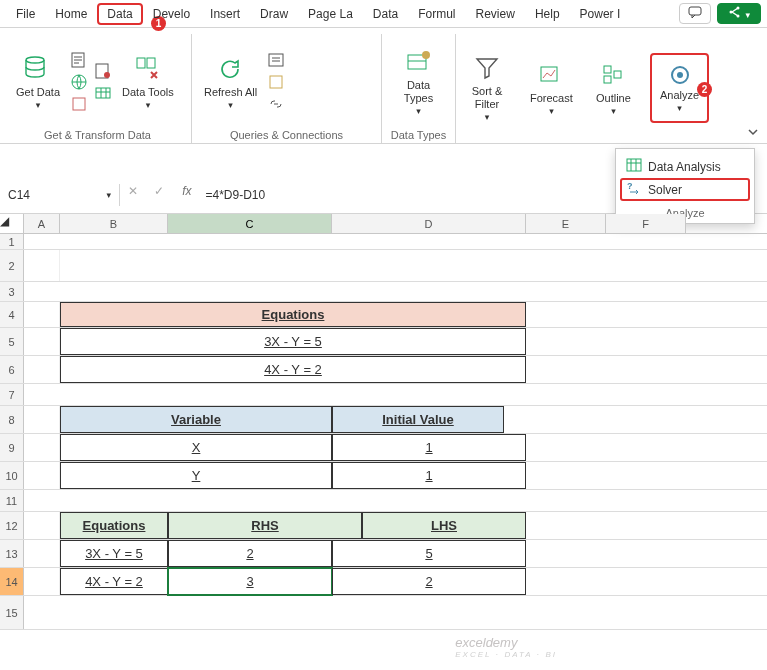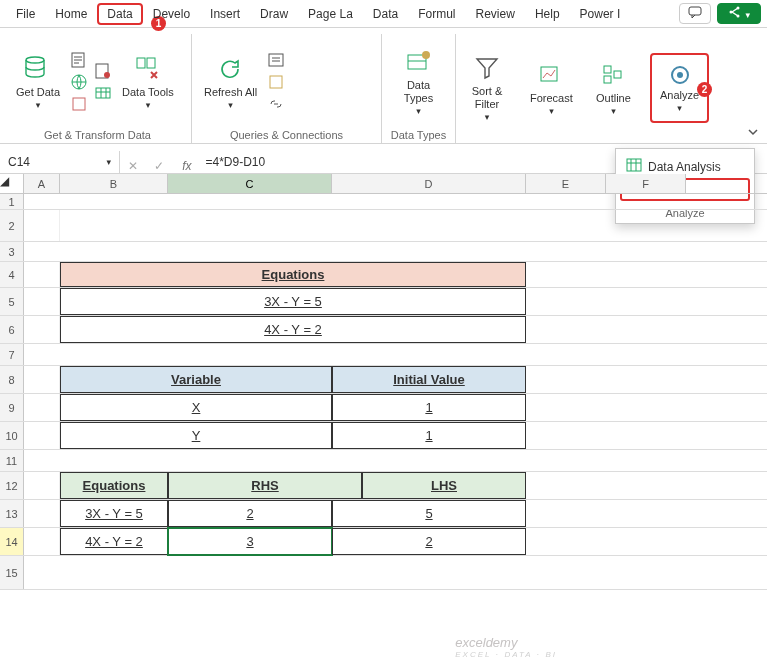--- a/index.html
+++ b/index.html
@@ -33,21 +33,21 @@
 
 .ribbon-collapse { position: absolute; right: 8px; top: 126px; }
 
 
 .analyze-panel { position: absolute; right: 12px; top: 148px; width: 140px; background: #fff; border: 1px solid #c8c8c8; box-shadow: 0 4px 10px rgba(0,0,0,0.18); padding: 6px 4px 22px 4px; }
 .analyze-item { display: flex; align-items: center; gap: 6px; padding: 3px 6px; font-size: 12px; }
 .analyze-item.hi { border: 2px solid #e03030; border-radius: 3px; padding: 1px 4px; }
 .analyze-panel .plabel { text-align: center; font-size: 11px; color: #666; position: absolute; bottom: 4px; left: 0; right: 0; }
 
 
-.fbar { display: flex; align-items: flex-end; height: 30px; border-bottom: 1px solid #d4d4d4; }
+.fbar { display: flex; align-items: flex-start; height: 30px; border-bottom: 1px solid #d4d4d4; margin-top: 40px; }
 .namebox { width: 120px; border-right: 1px solid #d4d4d4; padding: 4px 8px; display: flex; align-items: center; justify-content: space-between; background: #fff; }
 .fx { padding: 0 10px; font-style: italic; color: #737373; }
 .formula { padding: 4px; flex: 1; }
 
 
 .grid { position: relative; }
 .colheads { display: flex; height: 20px; border-bottom: 1px solid #c7c7c7; }
 .rowhead, .colhead { background: #f3f3f3; border-right: 1px solid #c7c7c7; display: flex; align-items: center; justify-content: center; font-size: 11px; color: #555; }
 .corner { width: 24px; border-right: 1px solid #c7c7c7; }
 .rows { }
@@ -347,21 +347,21 @@
     </div>
 
     <div class="row" style="height:22px">
         <div class="rowhead">7</div>
       </div>
 
     <div class="row tight">
       <div class="rowhead">8</div>
       <div class="cell wA"></div>
       <div class="tcell tbordered th-blue" style="width:272px">Variable</div>
-      <div class="tcell tbordered th-blue" style="width:194px">Initial Value</div>
+      <div class="tcell tbordered th-blue" style="width:172px">Initial Value</div>
     </div>
     <div class="row tight">
       <div class="rowhead">9</div>
       <div class="cell wA"></div>
       <div class="tcell tbordered" style="width:272px">X</div>
       <div class="tcell tbordered" style="width:194px">1</div>
     </div>
     <div class="row tight">
       <div class="rowhead">10</div>
       <div class="cell wA"></div>
@@ -381,21 +381,21 @@
       <div class="tcell tbordered th-green" style="width:164px">LHS</div>
     </div>
     <div class="row tight">
       <div class="rowhead">13</div>
       <div class="cell wA"></div>
       <div class="tcell tbordered" style="width:108px">3X - Y = 5</div>
       <div class="tcell tbordered" style="width:164px">2</div>
       <div class="tcell tbordered" style="width:194px">5</div>
     </div>
     <div class="row tight">
-      <div class="rowhead" style="background:#fef9c3">14</div>
+      <div class="rowhead" style="background:#fdba74">14</div>
       <div class="cell wA"></div>
       <div class="tcell tbordered" style="width:108px">4X - Y = 2</div>
       <div class="tcell tbordered selcell" style="width:164px">3</div>
       <div class="tcell tbordered" style="width:194px">2</div>
     </div>
     <div class="row" style="height:34px">
         <div class="rowhead">15</div>
       </div>
   </div>
 </div>

